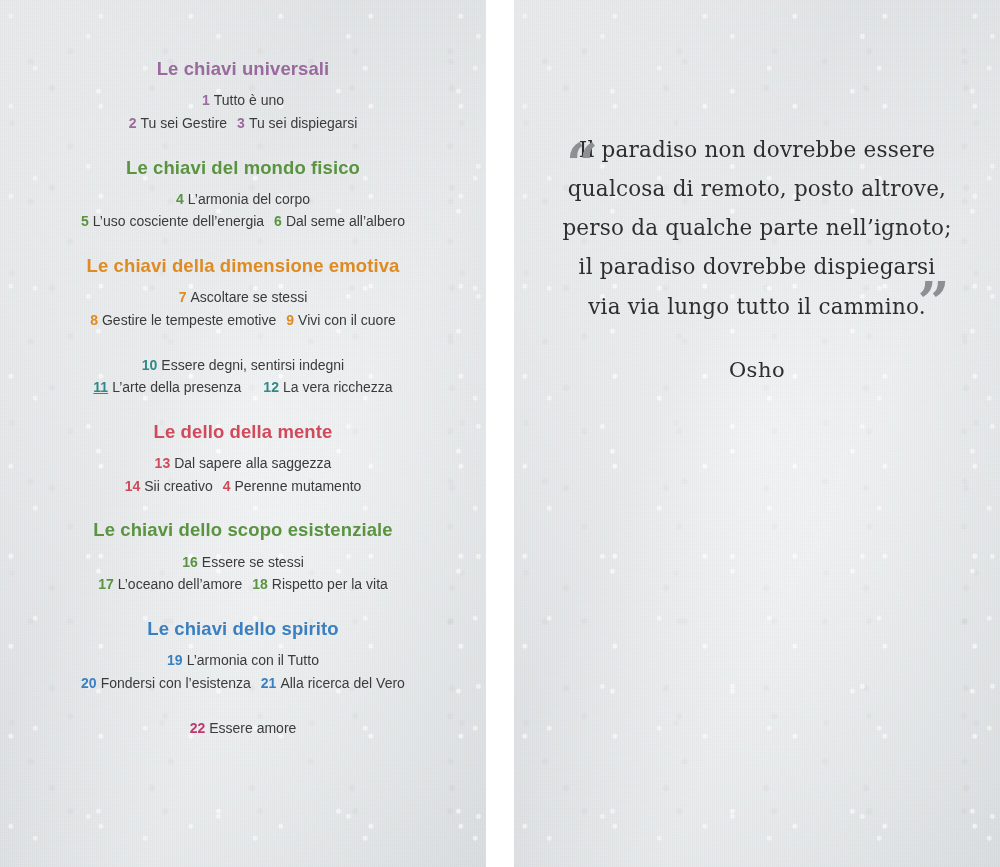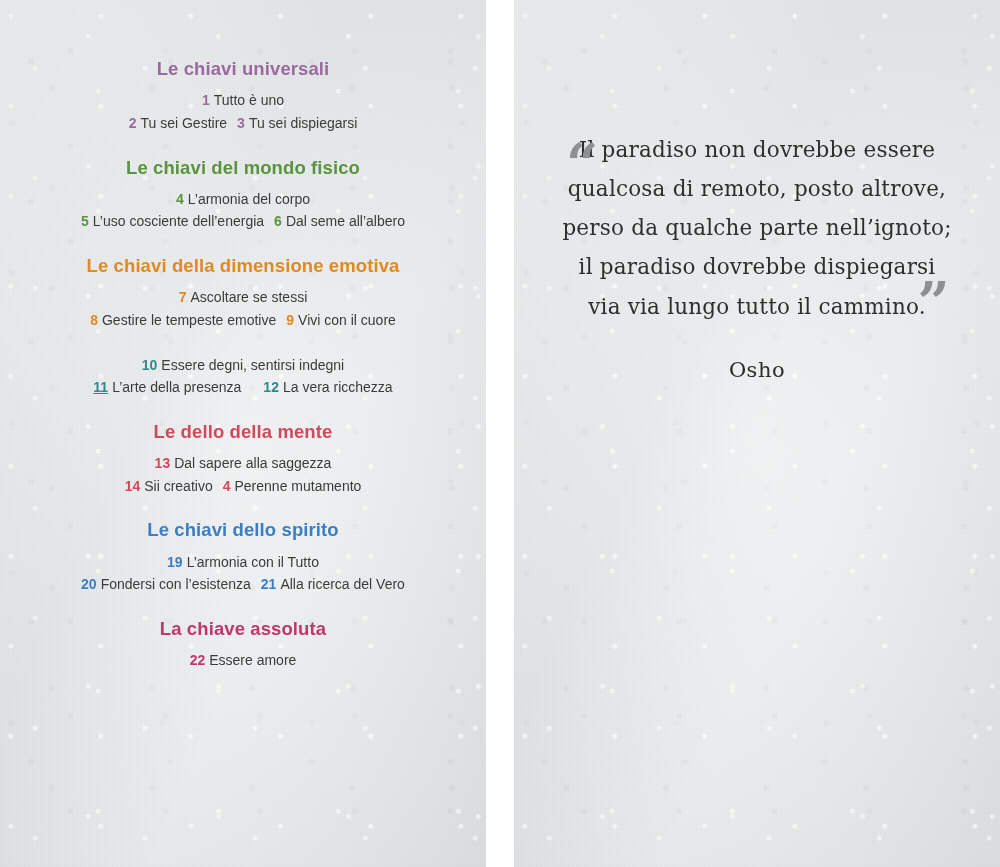--- a/index.html
+++ b/index.html
@@ -169,26 +169,30 @@
         <div class="toc-group">
           <div class="entry-line"><span class="entry"><span class="num" style="color: rgb(46, 139, 139);">10</span><span>Essere degni, sentirsi indegni</span></span></div>
           <div class="entry-line"><span class="entry"><span class="num" style="color: rgb(46, 139, 139); text-decoration: underline;">11</span><span>L’arte della presenza</span></span><span class="entry"><span class="num" style="color: rgb(46, 139, 139); margin-left: 12px;">12</span><span>La vera ricchezza</span></span></div>
         </div>
         <div class="toc-group">
           <div class="group-title" style="color: rgb(209, 73, 91);">Le dello della mente</div>
           <div class="entry-line"><span class="entry"><span class="num" style="color: rgb(209, 73, 91);">13</span><span>Dal sapere alla saggezza</span></span></div>
           <div class="entry-line"><span class="entry"><span class="num" style="color: rgb(209, 73, 91);">14</span><span>Sii creativo</span></span><span class="entry"><span class="num" style="color: rgb(209, 73, 91);">4</span><span>Perenne mutamento</span></span></div>
         </div>
         <div class="toc-group">
+          <div class="group-title" style="color: rgb(90, 148, 64);">Le chiavi dello scopo esistenziale</div>
+          <div class="entry-line"><span class="entry"><span class="num" style="color: rgb(90, 148, 64);">16</span><span>Essere se stessi</span></span></div>
+          <div class="entry-line"><span class="entry"><span class="num" style="color: rgb(90, 148, 64);">17</span><span>L’oceano dell’amore</span></span><span class="entry"><span class="num" style="color: rgb(90, 148, 64);">18</span><span>Rispetto per la vita</span></span></div>
+        </div>
+        <div class="toc-group">
           <div class="group-title" style="color: rgb(58, 127, 193);">Le chiavi dello spirito</div>
           <div class="entry-line"><span class="entry"><span class="num" style="color: rgb(58, 127, 193);">19</span><span>L’armonia con il Tutto</span></span></div>
           <div class="entry-line"><span class="entry"><span class="num" style="color: rgb(58, 127, 193);">20</span><span>Fondersi con l’esistenza</span></span><span class="entry"><span class="num" style="color: rgb(58, 127, 193); text-align: right;">21</span><span>Alla ricerca del Vero</span></span></div>
         </div>
         <div class="toc-group">
-          <div class="group-title" style="color: rgb(192, 56, 107);">La chiave assoluta</div>
           <div class="entry-line"><span class="entry"><span class="num" style="color: rgb(192, 56, 107);">22</span><span>Essere amore</span></span></div>
         </div>
       </div>
   </div>
 
   <div class="gutter"></div>
 
   <div class="page-right paper">
     <div class="quote-block">
       <div class="quote-text">

